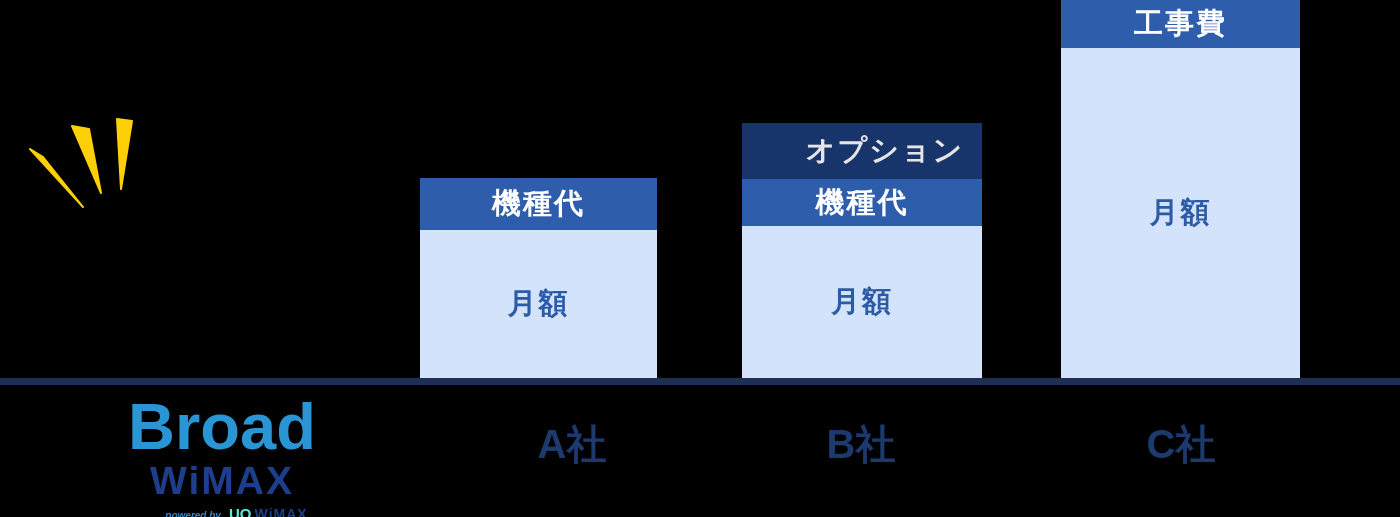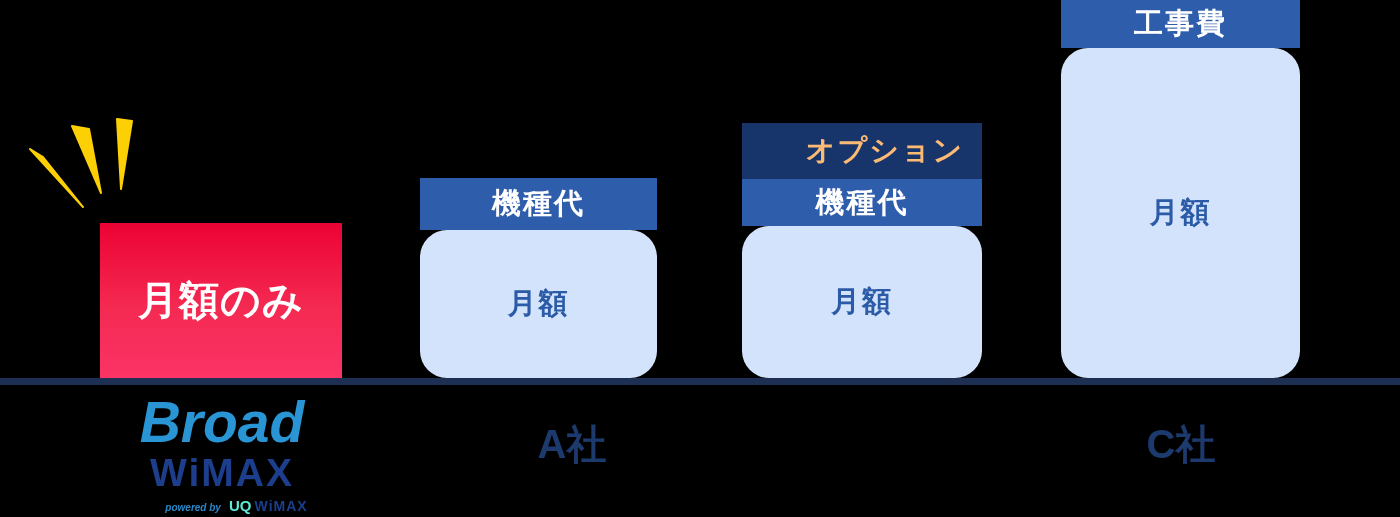--- a/index.html
+++ b/index.html
@@ -4,23 +4,23 @@
 <title>Broad WiMAX</title>
 <style>
   html,body{margin:0;padding:0;background:#000;}
   .stage{
     position:relative;width:1400px;height:517px;background:#000;overflow:hidden;
     font-family:"Liberation Sans","DejaVu Sans",sans-serif;
   }
   
   .bar{position:absolute;display:flex;flex-direction:column;}
   .seg{display:flex;align-items:center;justify-content:center;font-weight:700;}
-  .seg-dark{background:#17356b;color:#fdba74;font-size:29px;letter-spacing:2px;padding-left:46px;}
+  .seg-dark{background:#17356b;color:#e5e5e5;font-size:29px;letter-spacing:2px;padding-left:46px;}
   .seg-mid{background:#2e5dab;color:#ffffff;font-size:29px;letter-spacing:2px;}
-  .seg-light{background:#d3e3fb;color:#2b5aa7;font-size:29px;letter-spacing:2px;flex:1;border-radius:27px;}
+  .seg-light{background:#d3e3fb;color:#2b5aa7;font-size:29px;letter-spacing:2px;flex:1;}
 
   #bar-broad{
     left:100px;top:223px;width:242px;height:155px;
     background:linear-gradient(180deg,#ec0234 0%,#f42a52 55%,#fb3366 100%);
     align-items:center;justify-content:center;flex-direction:row;
     color:#ffffff;font-size:40px;font-weight:700;letter-spacing:1px;
   }
   #bar-a{left:420px;top:178px;width:237px;height:200px;}
   #bar-a .seg-mid{height:52px;}
   #bar-b{left:742px;top:123px;width:240px;height:255px;}
@@ -37,44 +37,41 @@
     position:absolute;top:417px;transform:translateX(-50%);
     color:#1d3a6e;font-size:40px;font-weight:700;white-space:nowrap;
   }
   #label-a{left:572px;}
   #label-b{left:861px;}
   #label-c{left:1181px;}
 
   
   .logo{position:absolute;left:222px;top:394px;transform:translateX(-50%);
         text-align:center;line-height:1;white-space:nowrap;}
-  .logo-broad{color:#2a95d5;font-size:57px;font-weight:700;letter-spacing:0px;display:block;font-style:italic;}
+  .logo-broad{color:#2a95d5;font-size:65px;font-weight:700;letter-spacing:0px;display:block;}
   .logo-wimax{color:#1c3e8c;font-size:39px;font-weight:800;letter-spacing:2px;display:block;margin-top:2px;}
   .logo-powered{display:block;margin-top:6px;font-size:11px;font-weight:700;}
   .logo-powered .pw{color:#2a86c8;font-style:italic;margin-right:5px;font-size:10px;padding-left:29px;}
   .logo-powered .uq{color:#5eead4;font-size:15px;font-weight:800;}
   .logo-powered .uqw{color:#1c3e8c;font-size:14px;font-weight:800;letter-spacing:1px;}
 
   
   .sparkle{position:absolute;left:22px;top:112px;width:120px;height:100px;}
 </style>
 </head>
 <body>
 
 <div class="stage">
 
   <svg class="sparkle" viewBox="0 0 120 100" xmlns="http://www.w3.org/2000/svg" aria-hidden="true">
     <polygon points="8,37 21,45 61,95" fill="#fcd005" stroke="#fcd005" stroke-width="2" stroke-linejoin="round"></polygon>
     <polygon points="50,14 67,17 79,81" fill="#fcd005" stroke="#fcd005" stroke-width="2" stroke-linejoin="round"></polygon>
     <polygon points="95,7 110,9 99,77" fill="#fcd005" stroke="#fcd005" stroke-width="2" stroke-linejoin="round"></polygon>
   </svg>
 
-  <div class="bar" id="bar-broad">
-    <span>月額のみ</span>
-  </div>
 
   <div class="bar" id="bar-a">
     <div class="seg seg-mid">機種代</div>
     <div class="seg seg-light">月額</div>
   </div>
 
   <div class="bar" id="bar-b">
     <div class="seg seg-dark">オプション</div>
     <div class="seg seg-mid">機種代</div>
     <div class="seg seg-light">月額</div>
@@ -91,15 +88,16 @@
     <span class="logo-broad">Broad</span>
     <span class="logo-wimax">WiMAX</span>
     <span class="logo-powered">
       <span class="pw">powered by</span>
       <span class="uq">UQ</span>
       <span class="uqw">WiMAX</span>
     </span>
   </div>
 
   <div class="cat-label" id="label-a">A社</div>
+  <div class="cat-label" id="label-b">B社</div>
   <div class="cat-label" id="label-c">C社</div>
 
 </div>
 
 </body></html>

